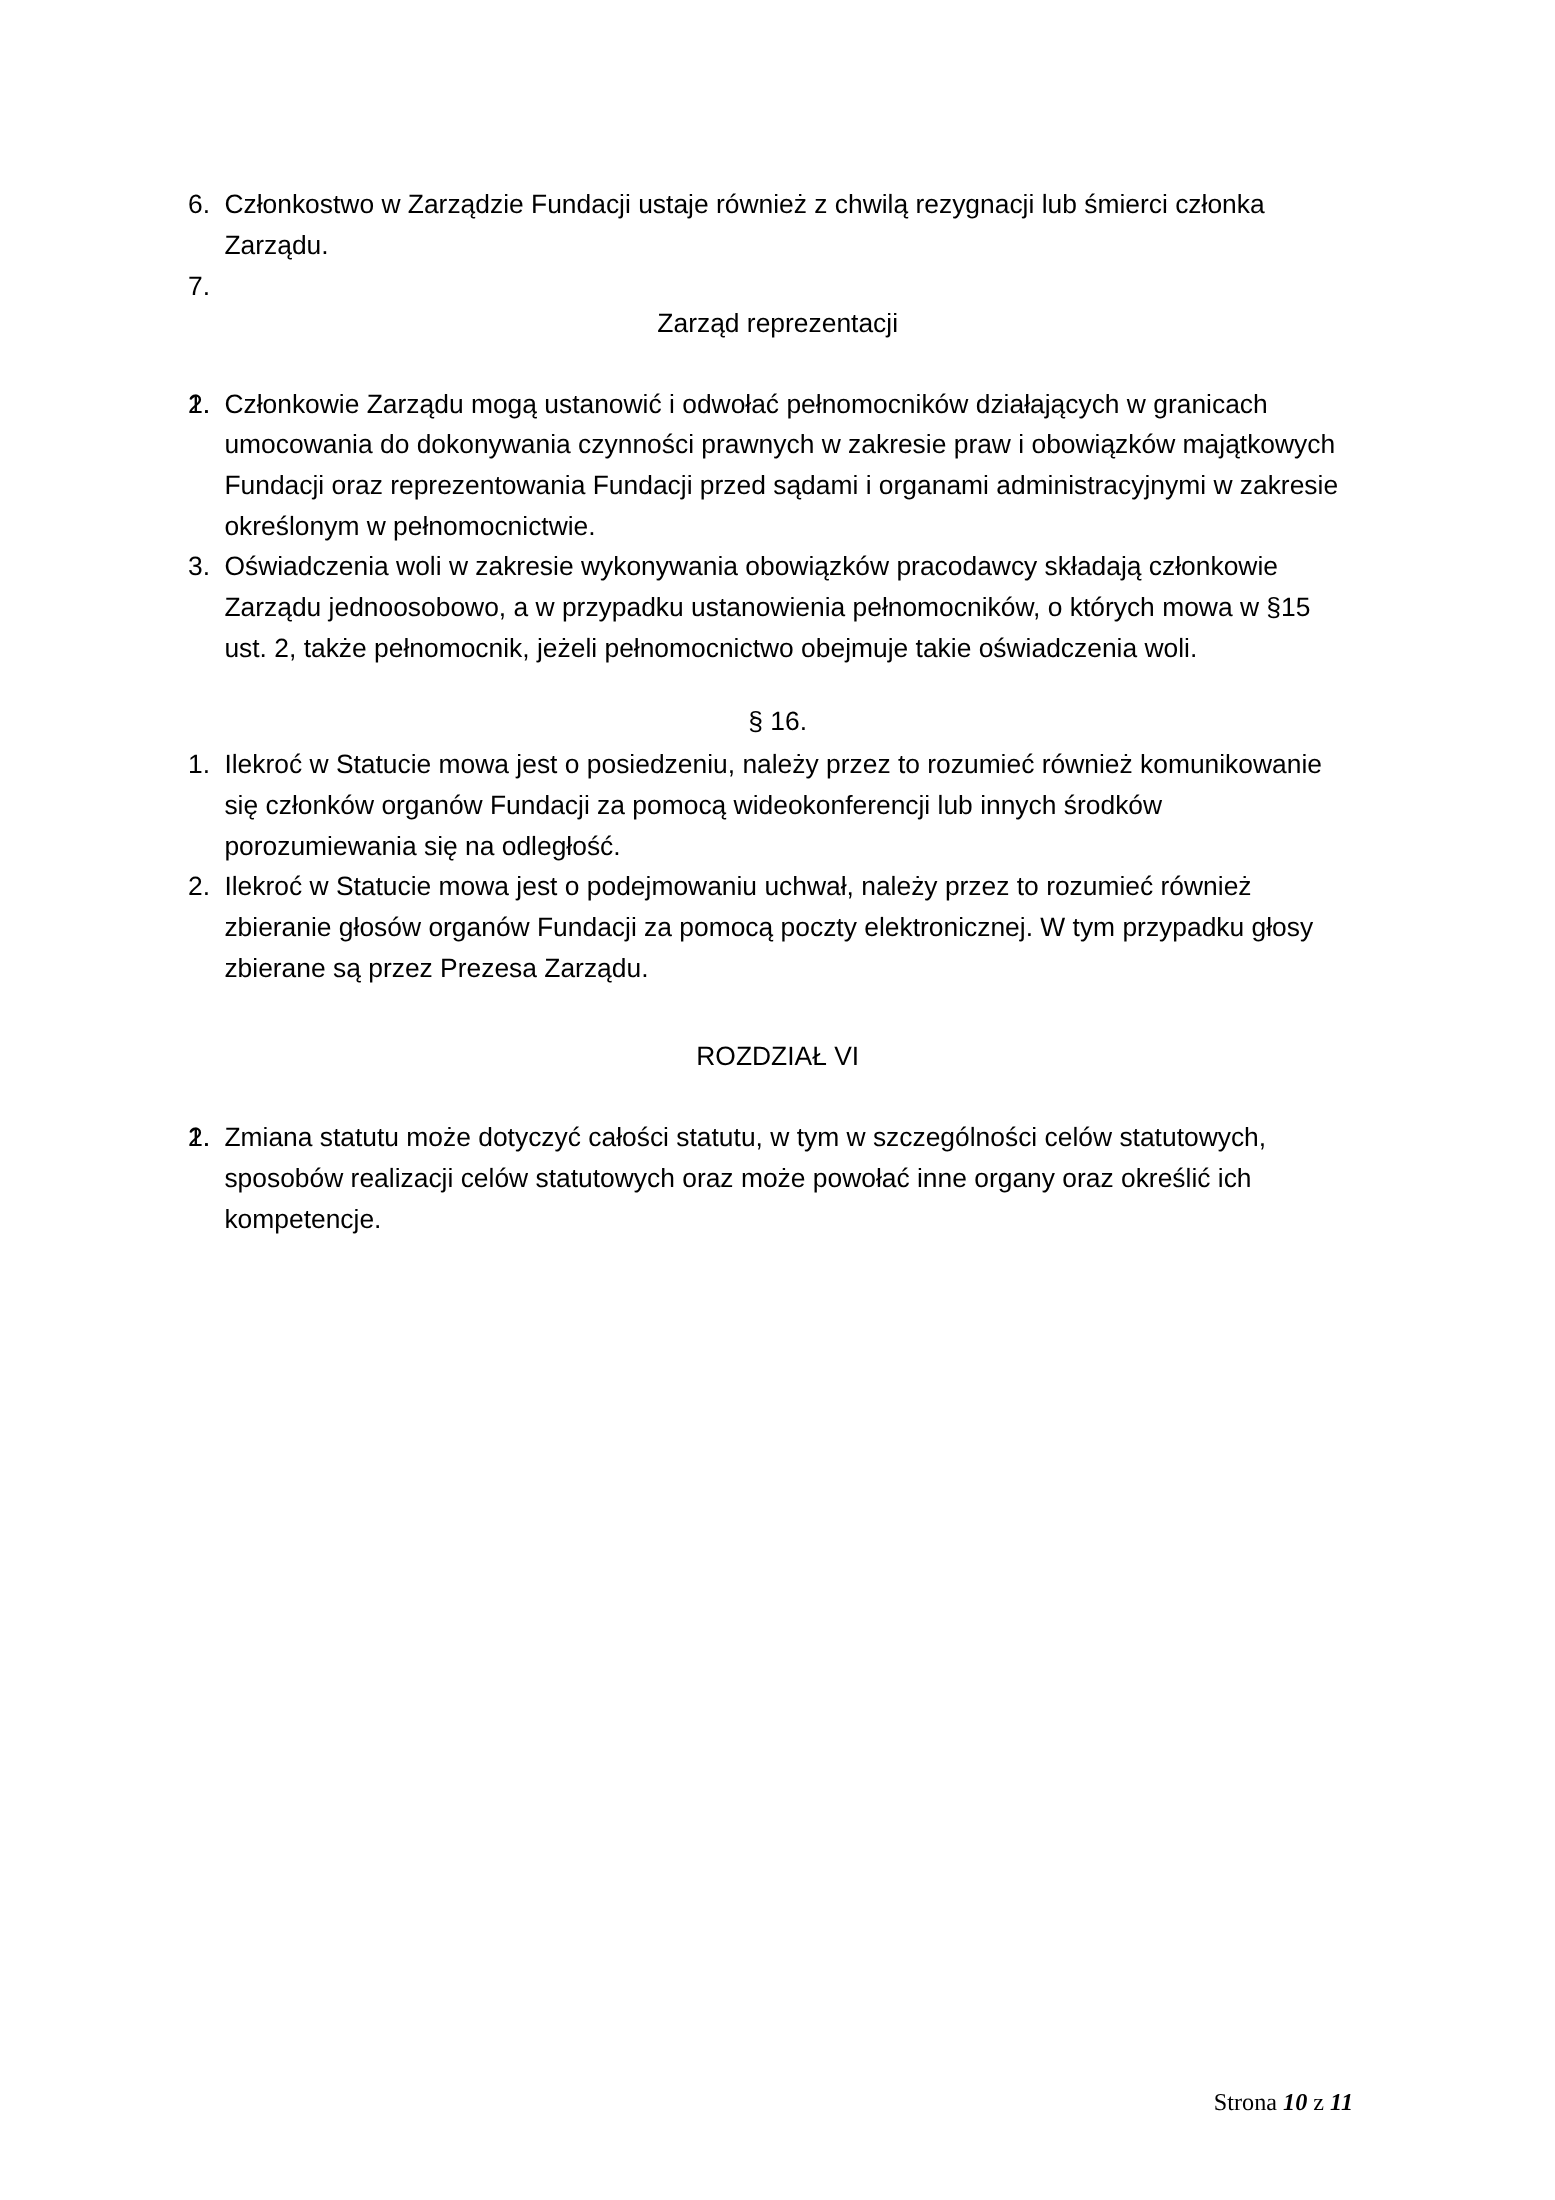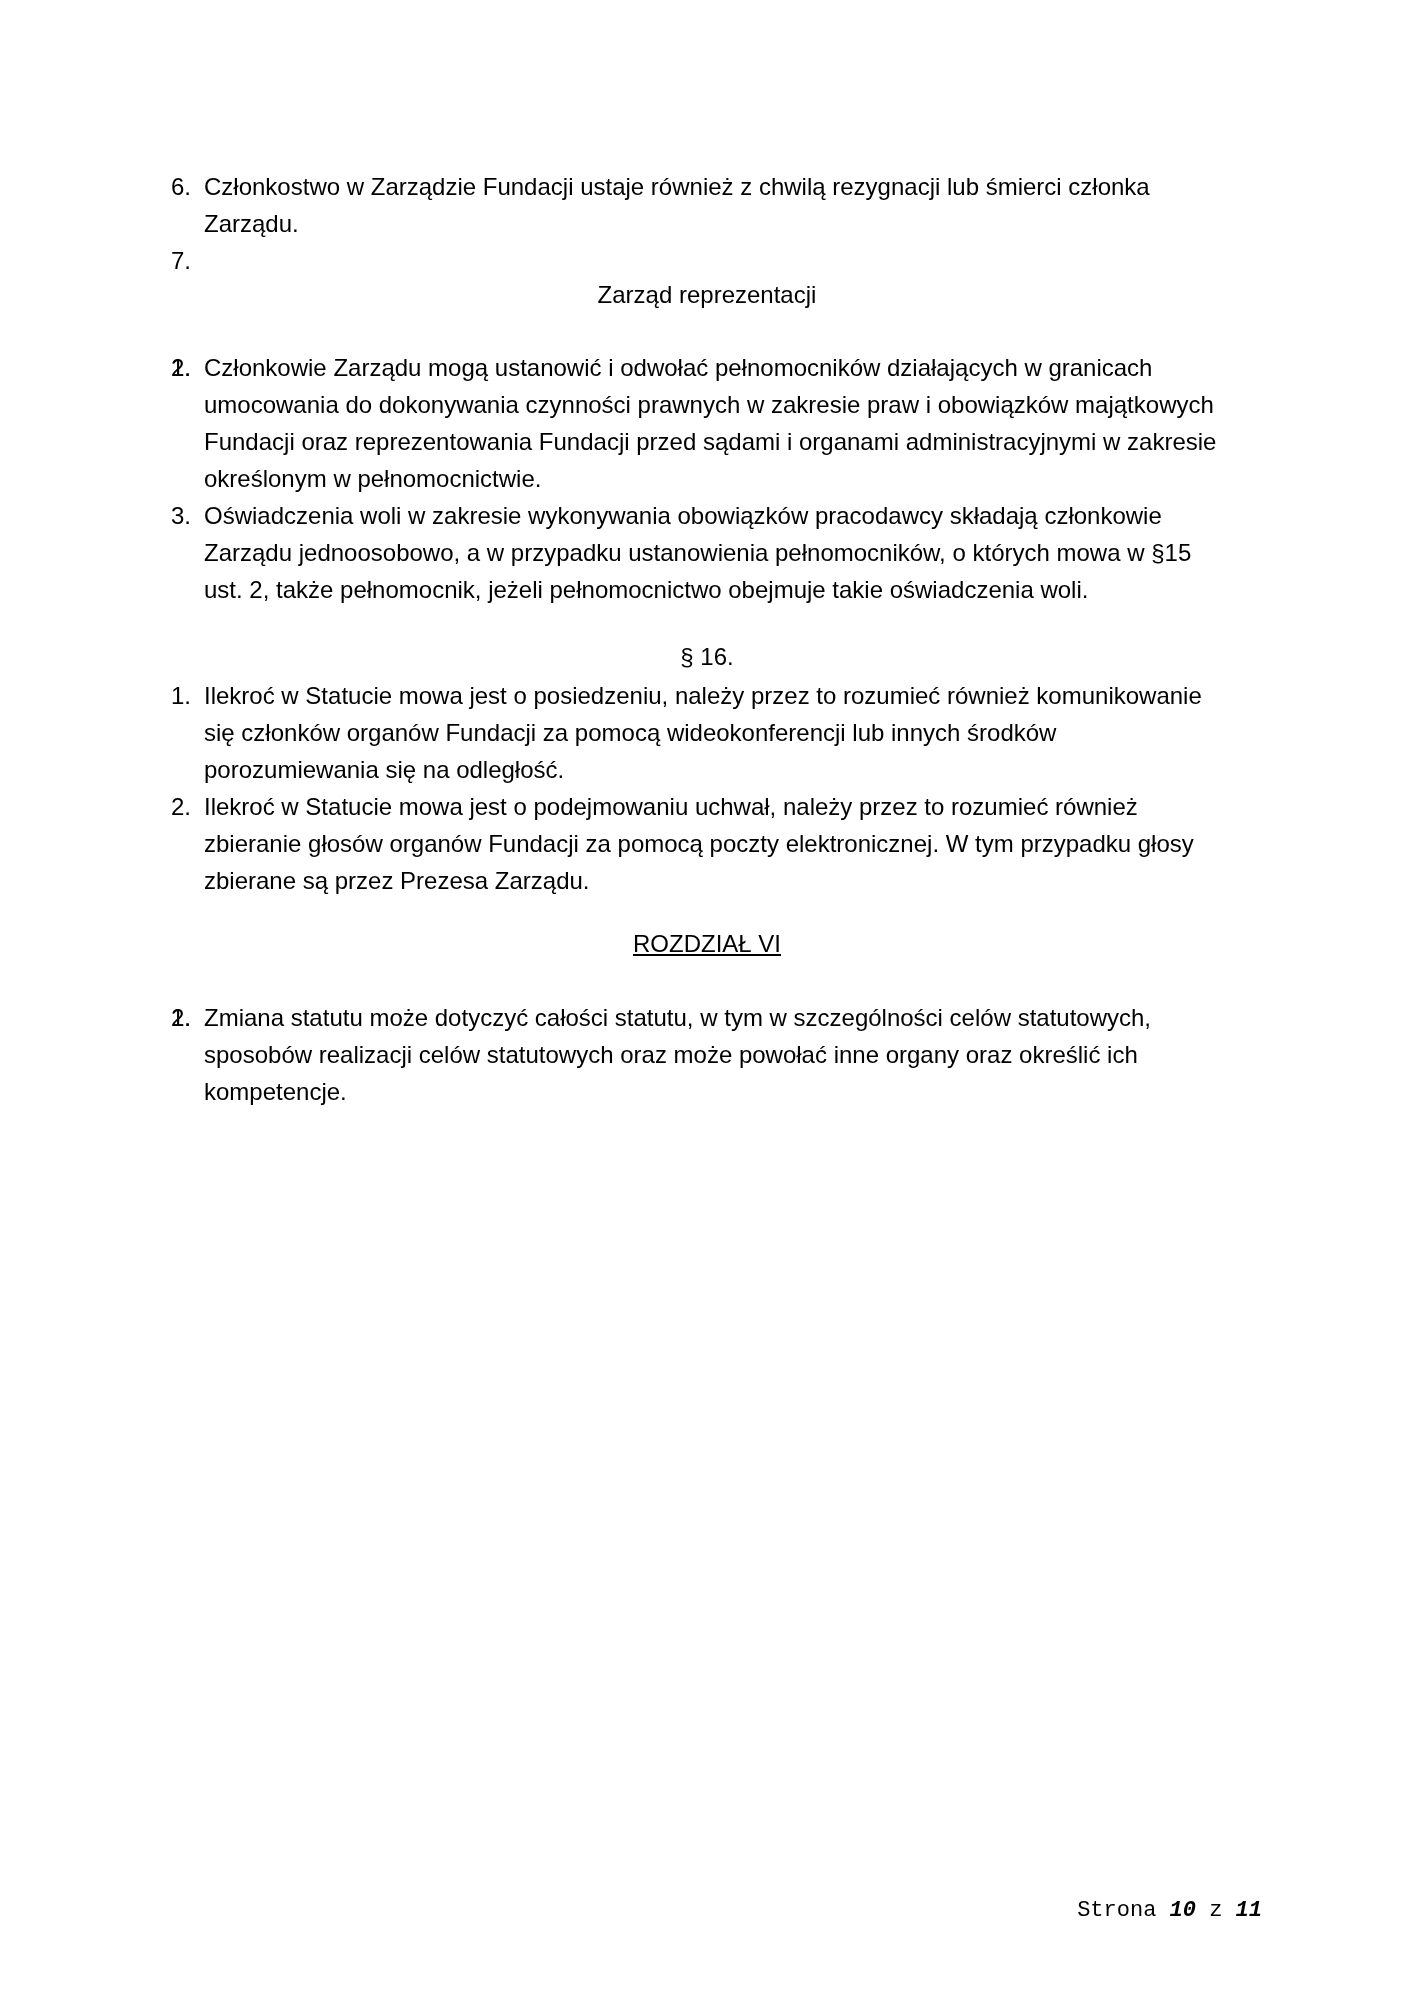--- a/index.html
+++ b/index.html
@@ -37,29 +37,29 @@
     white-space: pre-line;
   }
   .centered {
     text-align: center;
   }
   
   .block-sec15   { margin-top: 34px; }
   .list-b        { margin-top: 36px; }
   .block-sec16   { margin-top: 30px; }
   .list-c        { margin-top: 2px;  }
-  .block-chapter { margin-top: 26px; text-decoration: underline; }
+  .block-chapter { margin-top: 43px; }
   .block-sec17   { margin-top: 37px; }
   .list-d        { margin-top: 37px; }
 
   .footer {
     position: absolute;
     top: 1898px;
-    right: 152px;
-    font-family: Liberation Mono, monospace;
+    right: 184px;
+    font-family: Liberation Serif, serif;
     font-size: 22px;
     line-height: 26px;
     color: #000000;
   }
   .footer .fnum {
     font-weight: bold;
     font-style: italic;
   }
 </style>
 </head>

